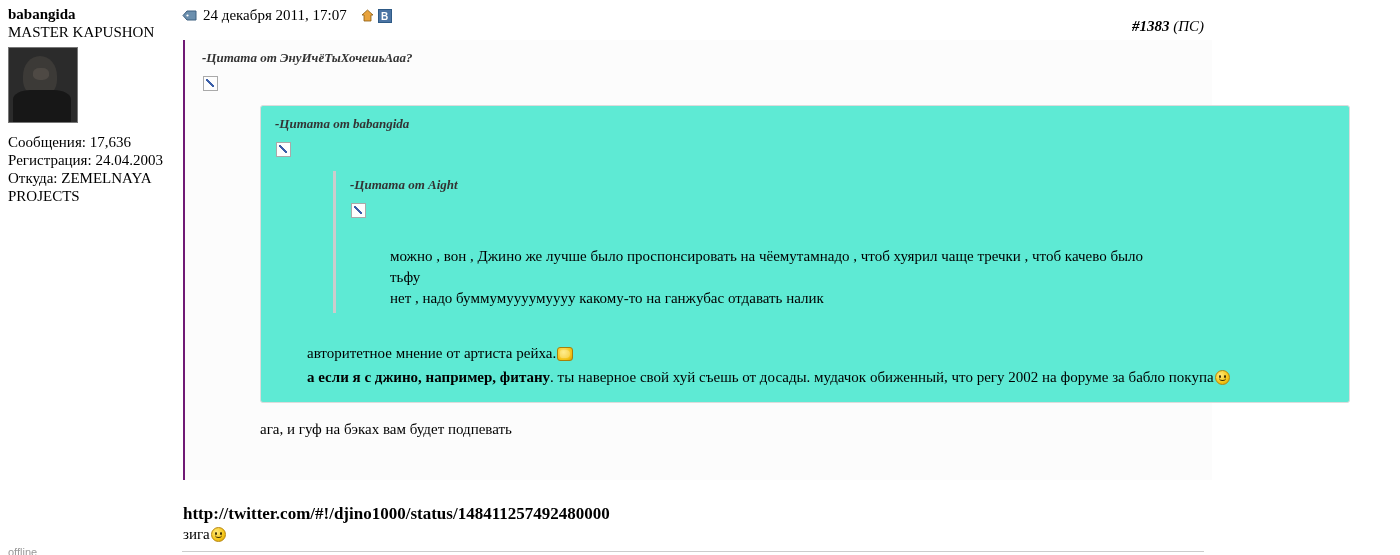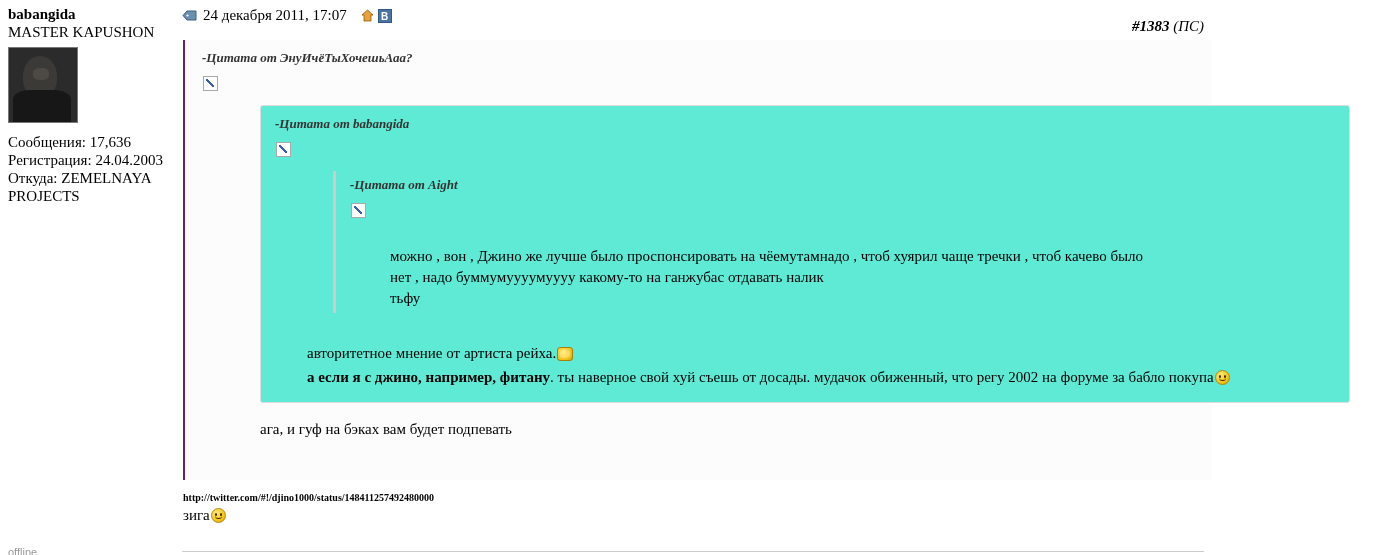--- a/index.html
+++ b/index.html
@@ -271,24 +271,24 @@
     position: absolute;
     left: 2px; top: 2px;
     width: 10px; height: 8px;
     border-radius: 3px 6px 6px 3px;
     background: #fff3b0;
     opacity: .35;
   }
 
   
   .post-link {
-    margin: 12px 0 0 1px;
+    margin: 24px 0 0 1px;
     font-family: "Liberation Serif", serif;
     font-weight: bold;
-    font-size: 10px;
+    font-size: 17px;
     color: #000;
     text-decoration: none;
     display: inline-block;
   }
   .post-trailer {
     margin: 2px 0 0 1px;
     font-size: 15px;
   }
   .bottom-rule {
     position: absolute;
@@ -353,22 +353,22 @@
 
       <div class="quote-l2">
         <div class="quote-label">-Цитата от babangida</div>
         <span class="broken-img"></span>
 
         <div class="quote-l3">
           <div class="quote-label">-Цитата от Aight</div>
           <span class="broken-img"></span>
           <div class="quote-l3-body">
             <div>можно , вон , Джино же лучше было проспонсировать на чёемутамнадо , чтоб хуярил чаще тречки , чтоб качево было</div>
+            <div>тьфу</div>
             <div>нет , надо буммумуууумуууу какому-то на ганжубас отдавать налик</div>
-            <div>тьфу</div>
           </div>
         </div>
 
         <div class="quote-l2-body">
           <div>
             <span>авторитетное мнение от артиста рейха.</span><span class="smiley hand"></span>
           </div>
           <div class="line2">
             <span class="bold-seg">а если я с джино, например, фитану</span><span>. ты наверное свой хуй съешь от досады. мудачок обиженный, что регу 2002 на форуме за бабло покупа</span><span class="smiley yellow"><span class="eye l"></span><span class="eye r"></span><span class="mouth"></span></span>
           </div>

